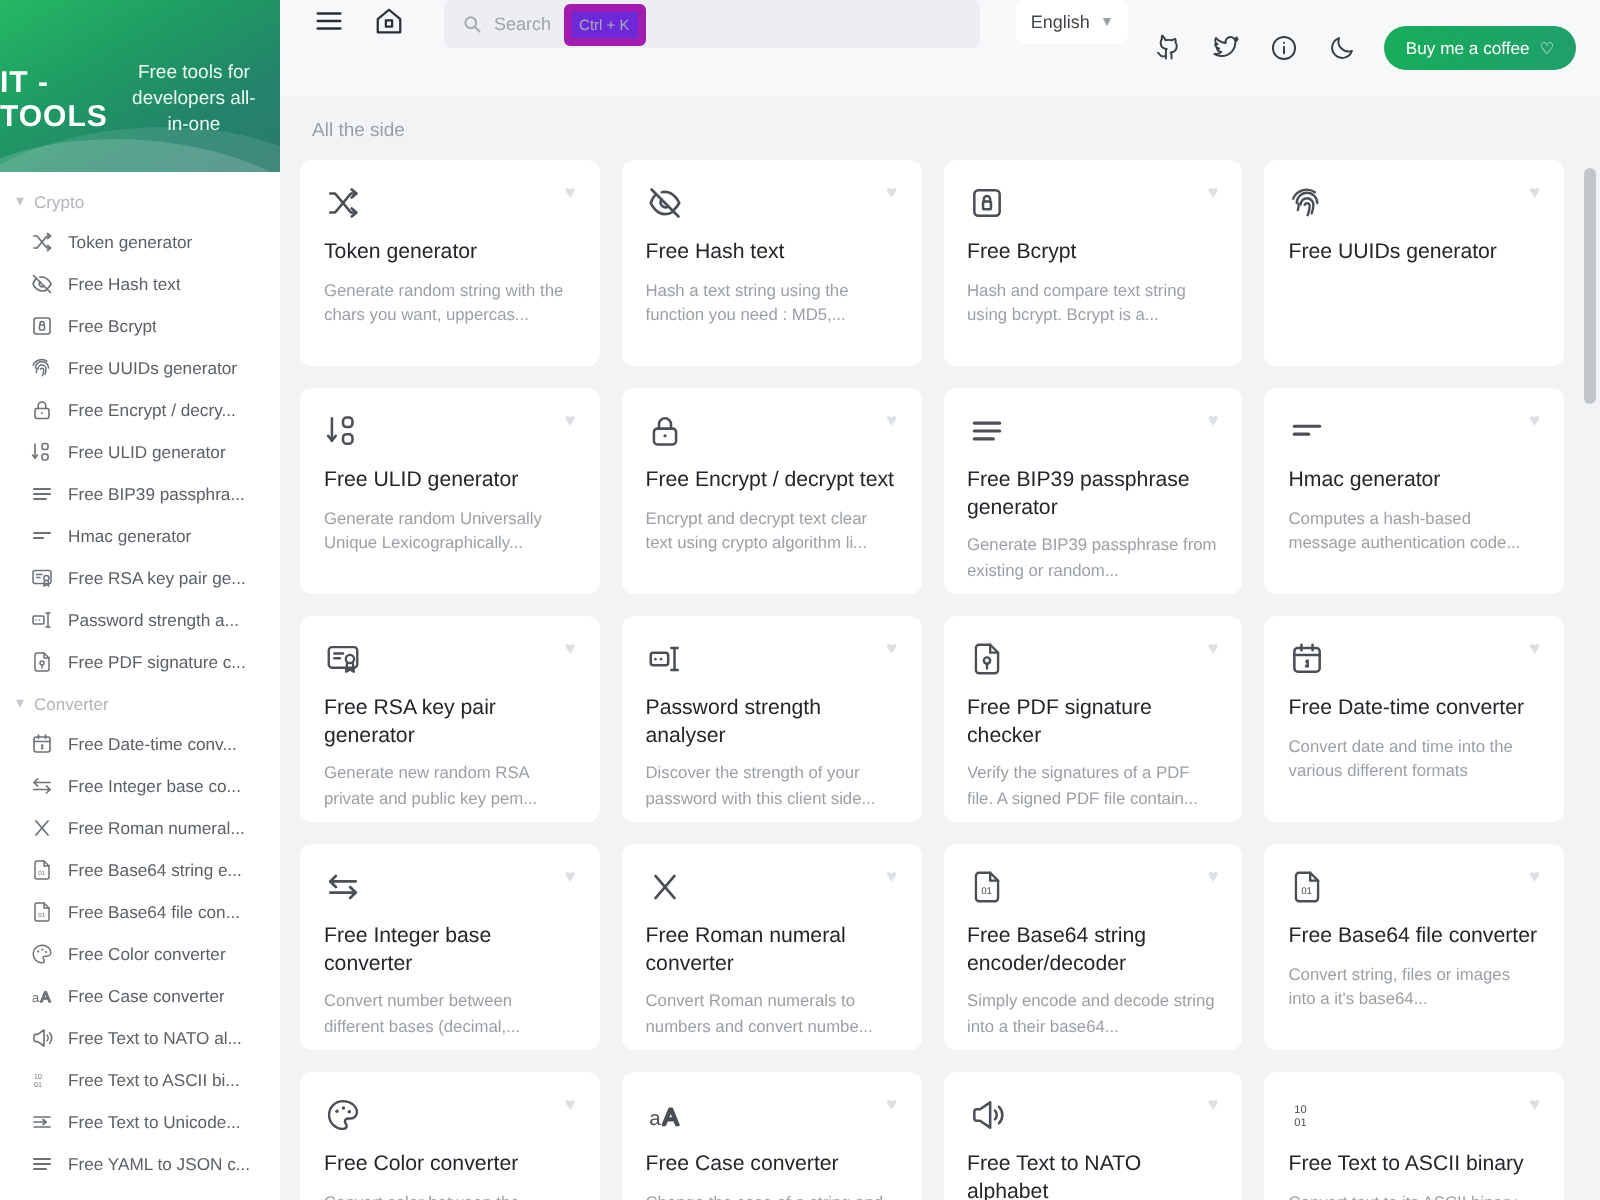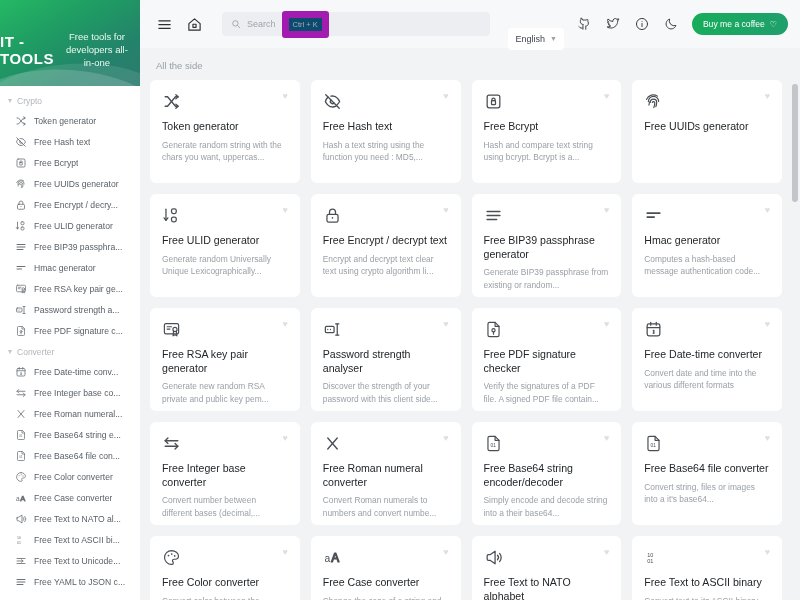--- a/index.html
+++ b/index.html
@@ -75,21 +75,21 @@
   .main {
     flex: 1 1 auto; height: 600px;
     display: flex; flex-direction: column;
     background: #f1f3f5;
     position: relative;
     overflow: hidden;
   }
   .topbar {
     height: 48px; flex: 0 0 48px;
     background: #f7f8fa;
-    display: flex; align-items: center;
+    display: flex; 
     padding: 0 12px 0 14px; gap: 10px;
   }
   .tb-icon {
     width: 20px; height: 20px;
     display: flex; align-items: center; justify-content: center;
     color: #2b2f33; cursor: pointer; flex: 0 0 auto;
   }
   .tb-icon svg { width: 15px; height: 15px; display: block; }
 
   .searchbox {
@@ -97,30 +97,30 @@
     background: #eceef1; border-radius: 4px;
     display: flex; align-items: center; gap: 6px;
     padding: 0 9px; margin-left: 8px; margin-right: 8px;
     cursor: text; min-width: 0;
   }
   .searchbox .sico { color: #a6abb2; display:flex; }
   .searchbox .sico svg { width: 10px; height: 10px; display:block; }
   .searchbox .sph { font-size: 9px; color: #a0a5ac; }
   .kbd {
     font-size: 7.5px; color: #a8adb4;
-    border: 7px solid #a21caf; border-radius: 3px;
+    border: 4px solid #a21caf; border-radius: 3px;
     padding: 1px 4px; line-height: 11px;
-    background: #0c4a6e;
+    background: #6d28d9;
   }
 
   .lang {
     height: 22px; background: #ffffff; border-radius: 4px;
     display: flex; align-items: center; gap: 5px;
     padding: 0 7px; font-size: 9px; color: #40454b;
-    cursor: pointer; flex: 0 0 auto; margin-top: 29px;
+    cursor: pointer; flex: 0 0 auto;
   }
   .lang .chev { font-size: 7px; color: #9aa0a6; }
 
   .tb-right { display: flex; align-items: center; gap: 9px; flex: 0 0 auto; }
   .tb-right .tb-icon svg { width: 14px; height: 14px; color: #3a4046; }
 
   .coffee {
     height: 22px; border-radius: 11px;
     background: linear-gradient(95deg, #17ad5b, #1f9f6c);
     color: #fff; font-size: 8.6px;

